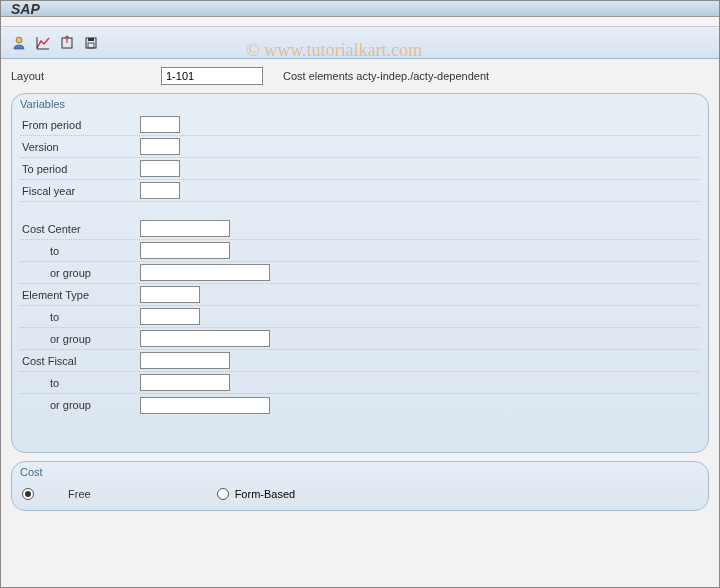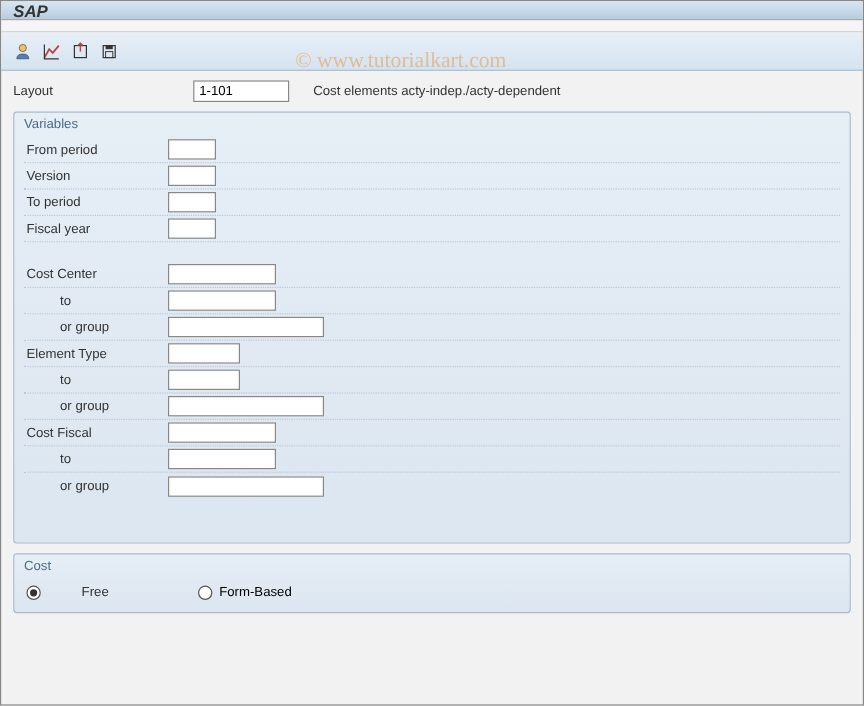--- a/index.html
+++ b/index.html
@@ -54,35 +54,35 @@
     .layout-row {
       display: flex;
       align-items: center;
       margin-bottom: 8px;
     }
     .layout-label {
       width: 150px;
       color: #333;
     }
     .layout-input {
-      width: 80px;
+      width: 102px;
       height: 18px;
       border: 1px solid #888;
       background: #fff;
       padding: 0 4px;
       font-size: 11px;
     }
     .layout-desc {
       margin-left: 20px;
       color: #333;
     }
     .groupbox {
       border: 1px solid #a8bcd0;
       background: linear-gradient(to bottom, #e6eef6, #dce6f0);
-      border-radius: 3px;
+      border-radius: 14px;
       padding: 4px 8px 8px 8px;
       margin-bottom: 8px;
     }
     .groupbox-title {
       color: #4a6a8a;
       font-size: 11px;
       margin-bottom: 4px;
     }
     .field-row {
       display: flex;
@@ -135,21 +135,21 @@
     }
     .radio.selected::after {
       content: "";
       width: 6px;
       height: 6px;
       background: #333;
       border-radius: 50%;
     }
     .radio-label {
       color: #333;
-      margin-right: 68px;
+      margin-right: 120px;
       padding-left: 28px;
     }
     .watermark {
       position: absolute;
       top: 40px;
       left: 246px;
       font-size: 18px;
       color: rgba(230, 150, 60, 0.5);
       pointer-events: none;
       font-family: Georgia, serif;

